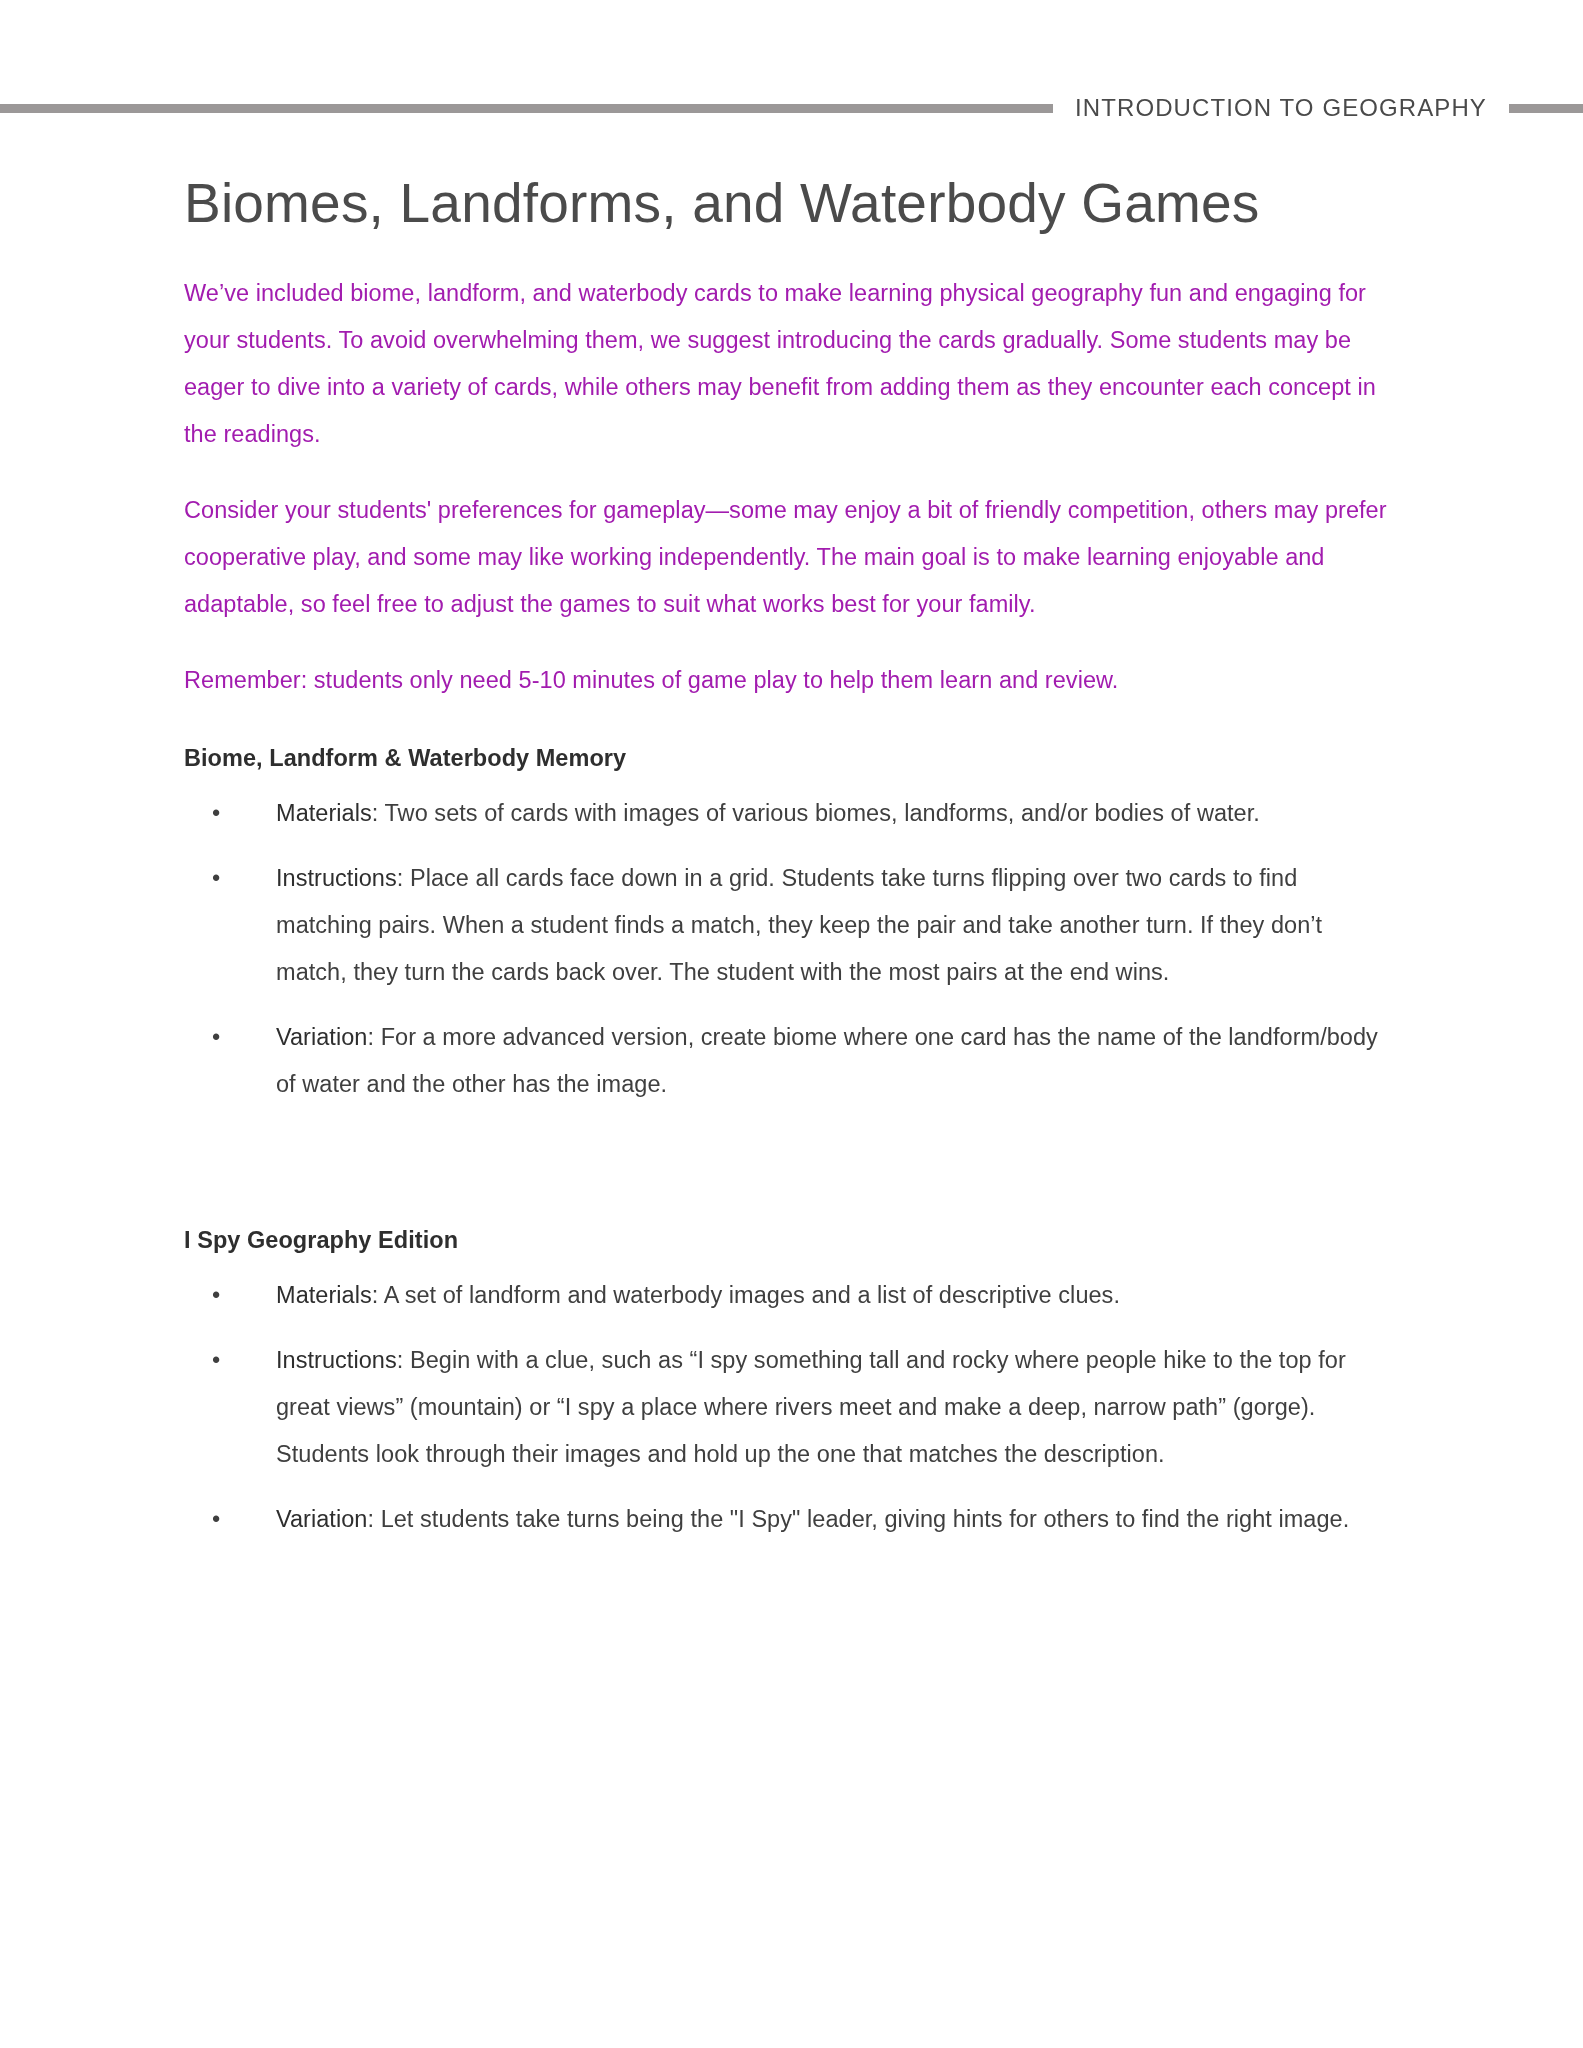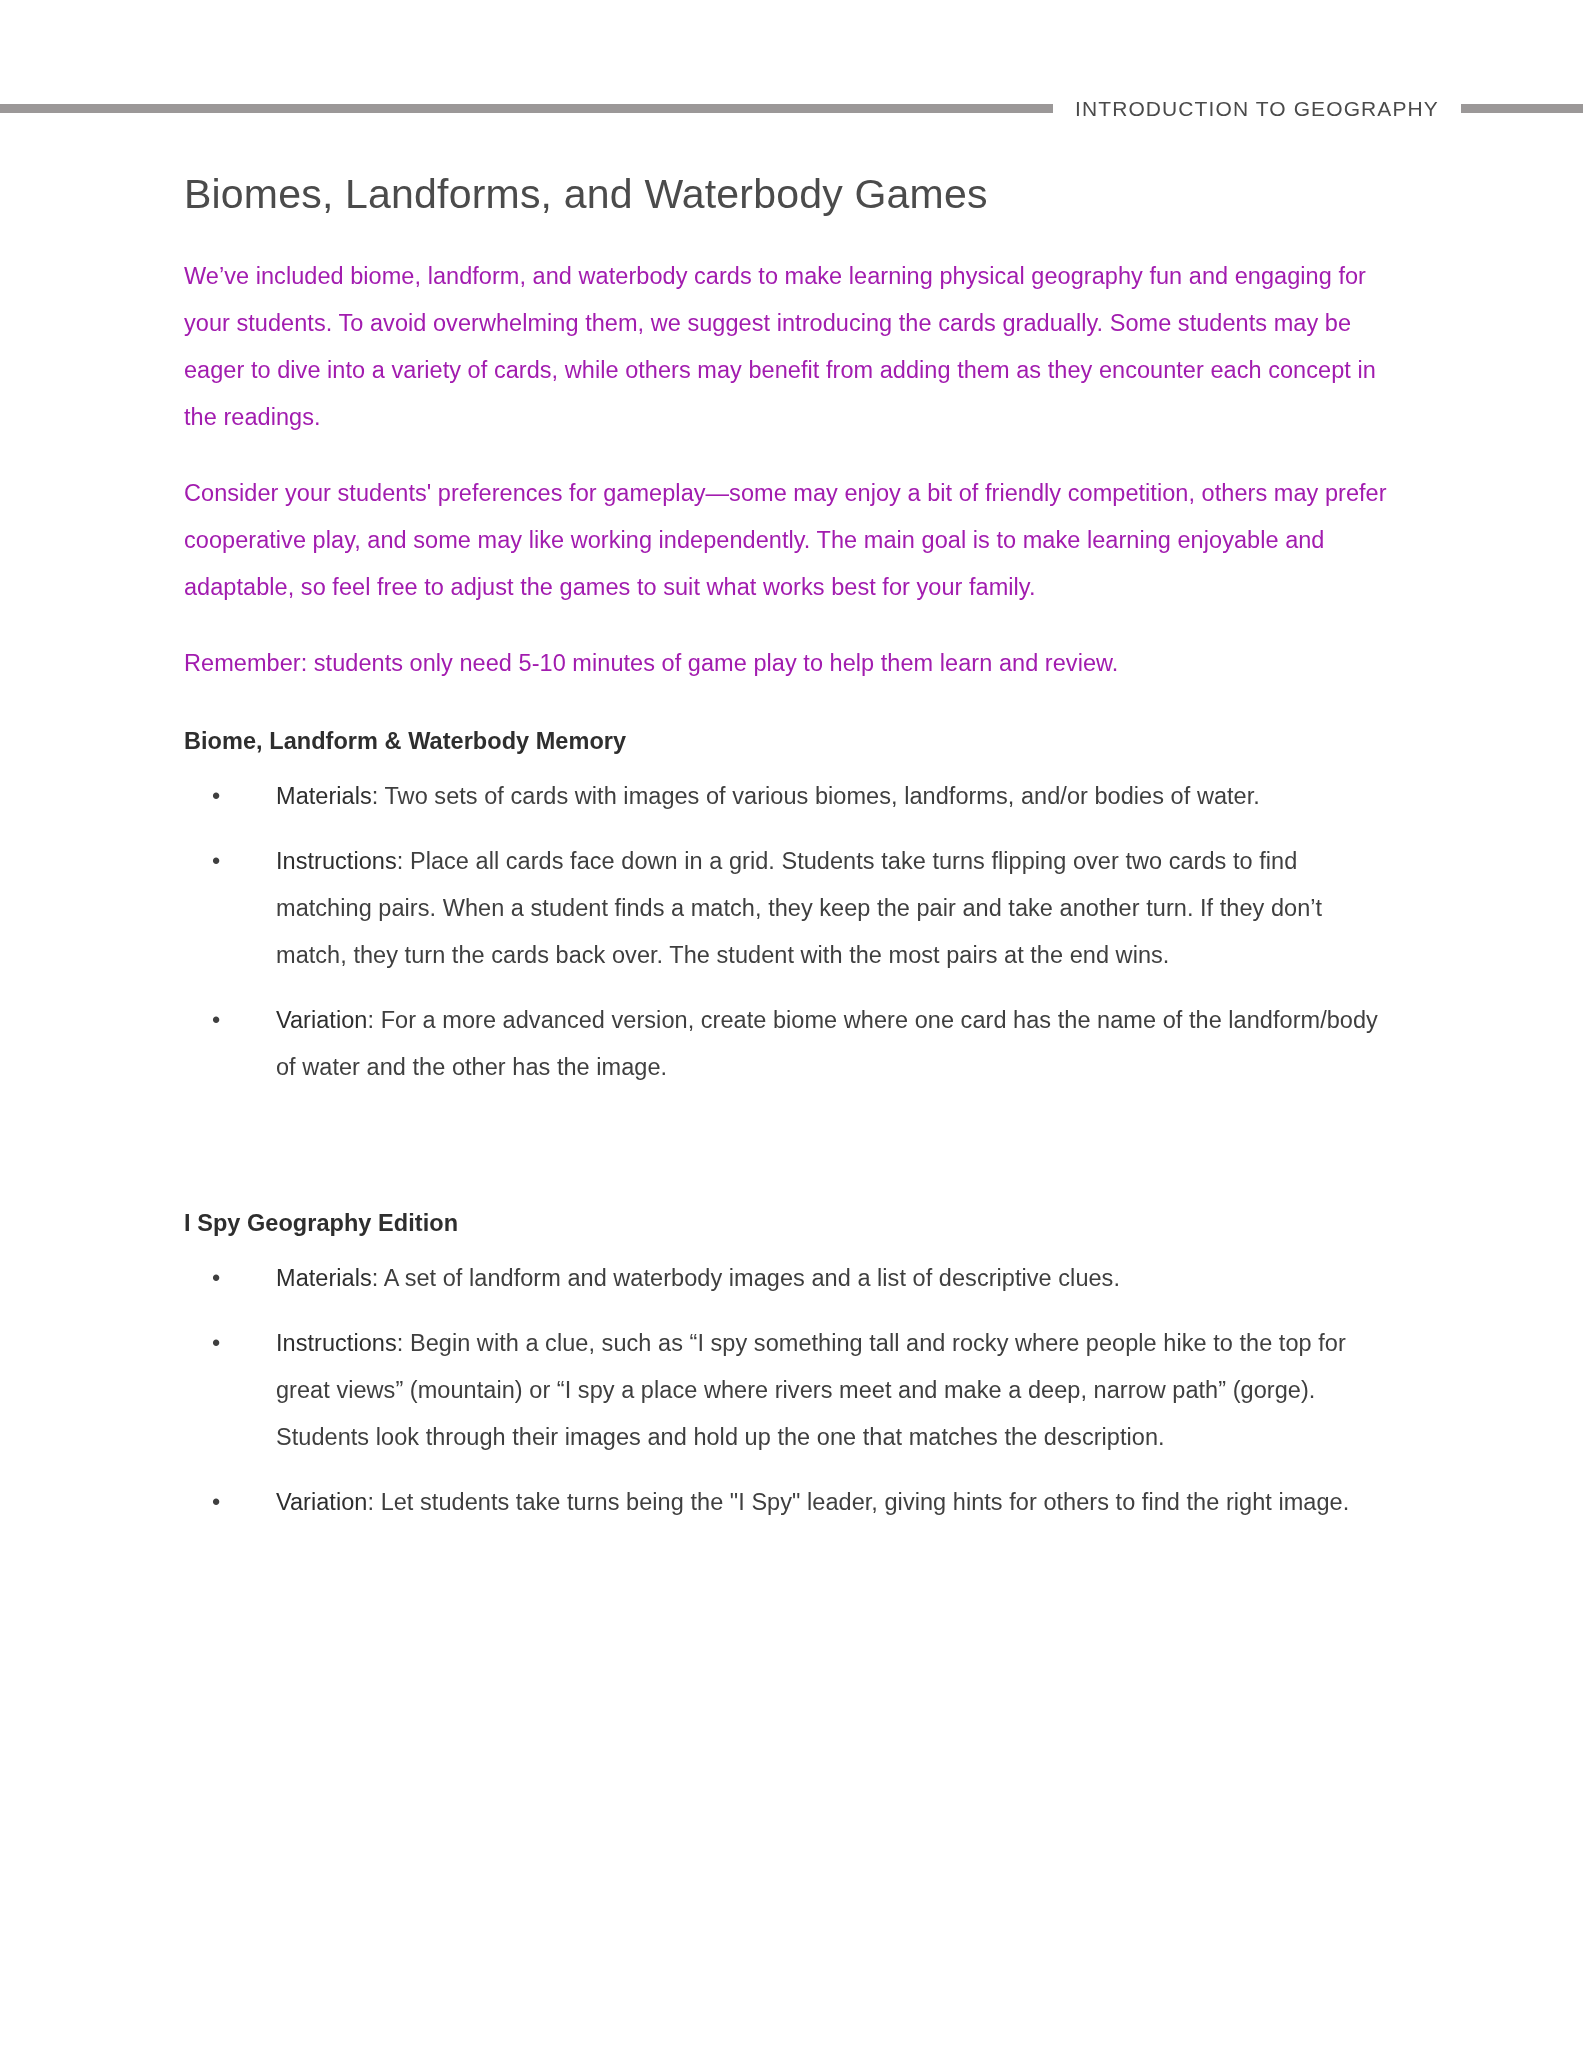--- a/index.html
+++ b/index.html
@@ -34,21 +34,21 @@
     align-items: center;
   }
   .hdr-rule-left {
     height: 9px;
     background: #9b9898;
     width: 1053px;
     flex: 0 0 auto;
   }
   .hdr-title {
     flex: 0 0 auto;
-    font-size: 21px;
+    font-size: 24px;
     letter-spacing: 1.1px;
     color: #4a4a4a;
     white-space: nowrap;
     padding: 0 22px 0 22px;
     line-height: 1;
     font-weight: 400;
   }
   .hdr-rule-right {
     height: 9px;
     background: #9b9898;
@@ -58,21 +58,21 @@
 
   
   .content {
     position: absolute;
     left: 184px;
     top: 170px;
     width: 1215px;
   }
 
   h1.doc-title {
-    font-size: 41px;
+    font-size: 55px;
     font-weight: 400;
     color: #4b4b4b;
     margin: 0 0 34px 0;
     letter-spacing: 0.2px;
     line-height: 1.2;
   }
 
   p.body-para {
     font-size: 23.5px;
     line-height: 47px;

